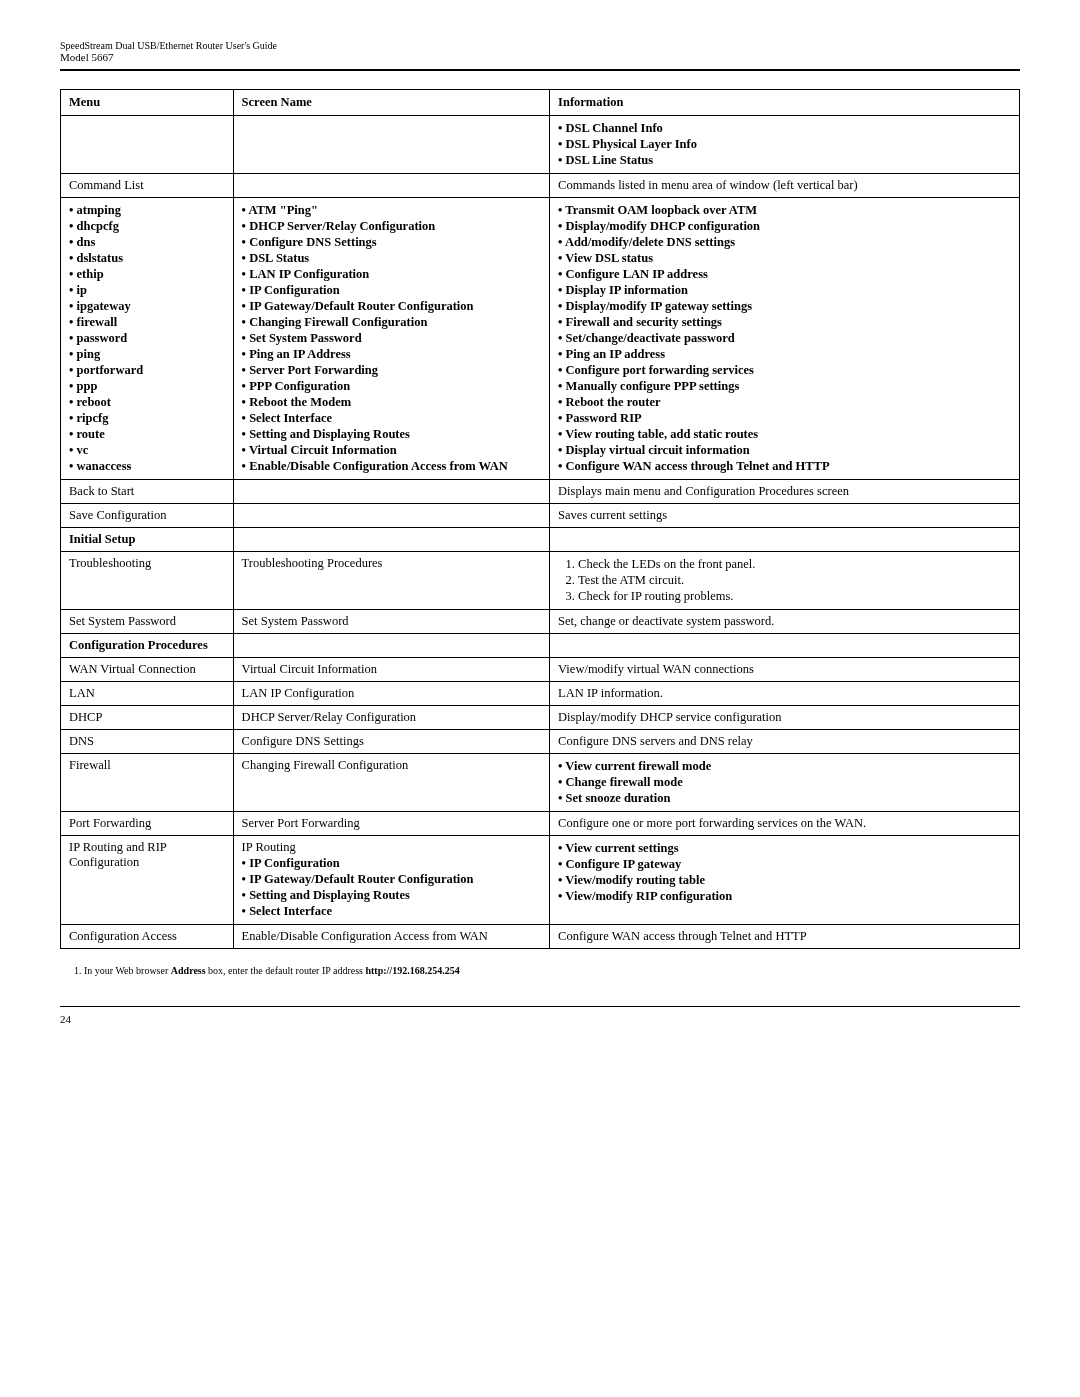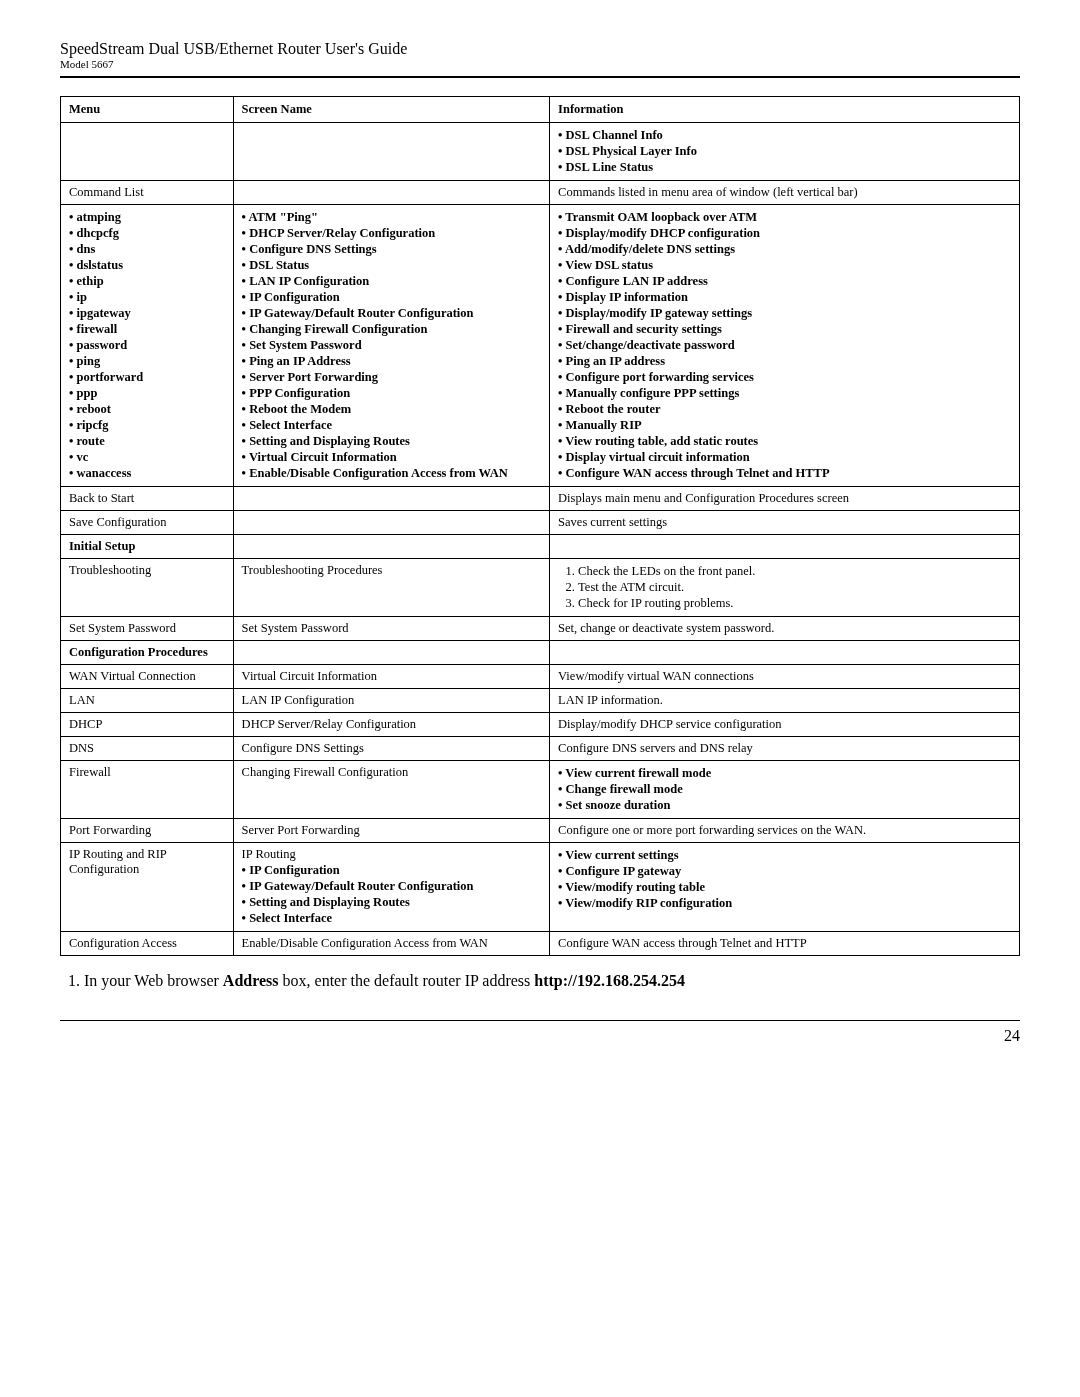--- a/index.html
+++ b/index.html
@@ -17,21 +17,21 @@
       min-height: 1397px;
       padding: 40px 60px 60px 60px;
       background: #fff;
     }
     .header {
       border-bottom: 2px solid #000;
       padding-bottom: 6px;
       margin-bottom: 18px;
     }
     .header-title {
-      font-size: 16px;
+      font-size: 10px;
       font-weight: normal;
     }
     .header-model {
       font-size: 11px;
       font-weight: normal;
     }
     table.main-table {
       width: 100%;
       border-collapse: collapse;
       margin-bottom: 16px;
@@ -73,22 +73,22 @@
     .accessing-section h2 {
       font-size: 22px;
       font-weight: bold;
       margin-bottom: 14px;
       font-family: Arial, sans-serif;
     }
     .page-footer {
       border-top: 1px solid #000;
       margin-top: 30px;
       padding-top: 6px;
-      text-align: right;
-      font-size: 16px;
+      text-align: left;
+      font-size: 11px;
     }
   </style>
 </head>
 <body>
 
 <div class="page">
 
   <div class="header">
     <div class="header-title">SpeedStream Dual USB/Ethernet Router User's Guide</div>
     <div class="header-model">Model 5667</div>
@@ -173,21 +173,21 @@
             <li>View DSL status</li>
             <li>Configure LAN IP address</li>
             <li>Display IP information</li>
             <li>Display/modify IP gateway settings</li>
             <li>Firewall and security settings</li>
             <li>Set/change/deactivate password</li>
             <li>Ping an IP address</li>
             <li>Configure port forwarding services</li>
             <li>Manually configure PPP settings</li>
             <li>Reboot the router</li>
-            <li>Manually RIP</li>
+            <li>Password RIP</li>
             <li>View routing table, add static routes</li>
             <li>Display virtual circuit information</li>
             <li>Configure WAN access through Telnet and HTTP</li>
           </ul>
         </td>
       </tr>
 
       <tr>
         <td>Back to Start</td>
         <td></td>
@@ -295,21 +295,21 @@
 
       <tr>
         <td>Configuration Access</td>
         <td>Enable/Disable Configuration Access from WAN</td>
         <td>Configure WAN access through Telnet and HTTP</td>
       </tr>
     </tbody>
   </table>
 
   <div class="accessing-section">
-    <ol style="padding-left: 24px; font-size:16px;">
+    <ol style="padding-left: 24px; font-size:10px;">
       <li>
         <span>In your Web browser <strong>Address</strong> box, enter the default router IP address <strong>http://192.168.254.254</strong></span>
       </li>
     </ol>
   </div>
 
   <div class="page-footer">
     <span>24</span>
   </div>
 

